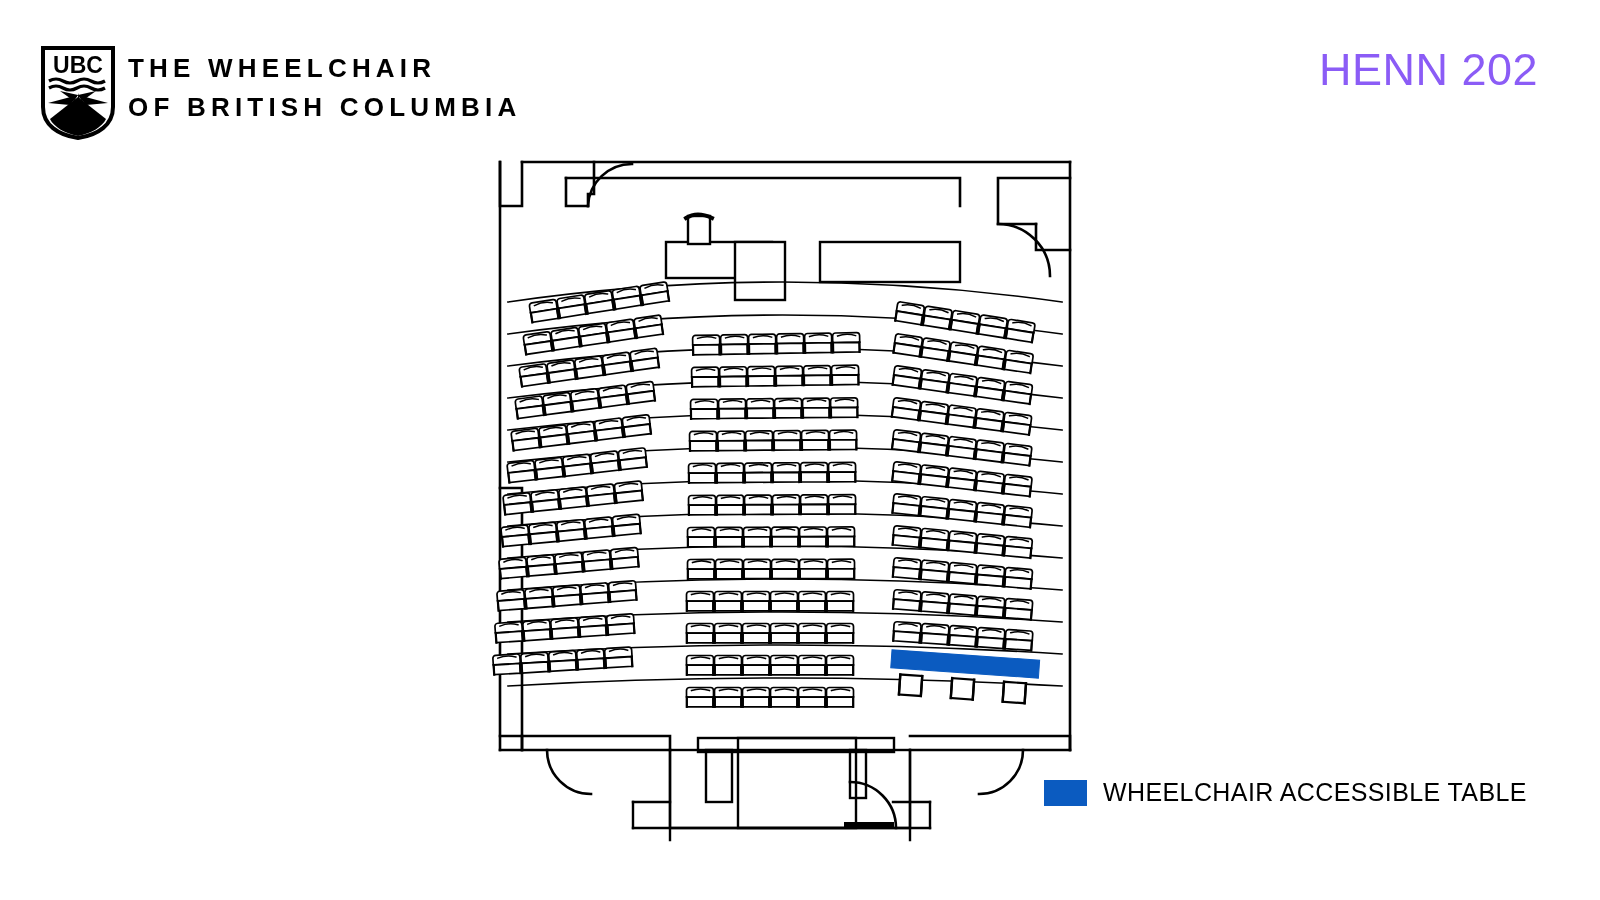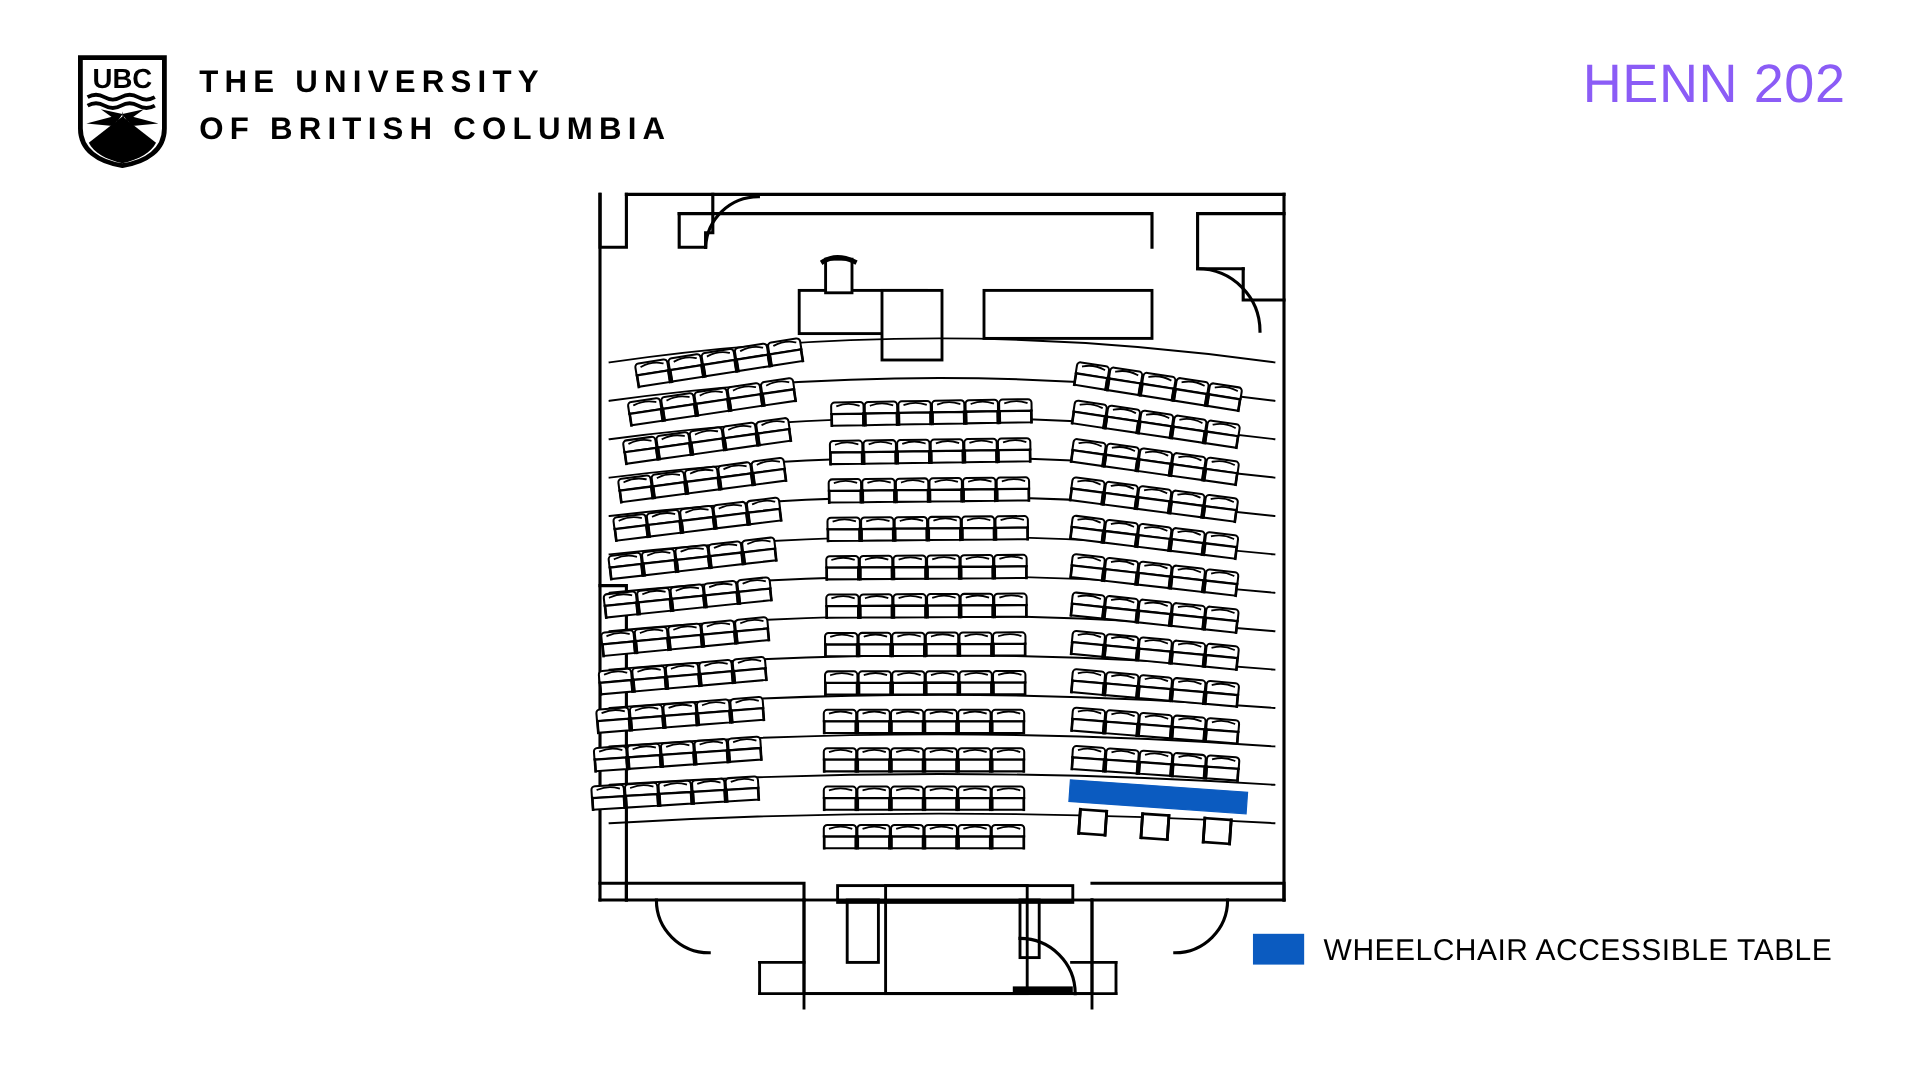--- a/index.html
+++ b/index.html
@@ -20,25 +20,25 @@
   
   #header {
     position: absolute;
     top: 0; left: 0;
     width: 1600px;
     height: 150px;
   }
 
   #ubc-brand {
     position: absolute;
-    left: 64px;
+    left: 40px;
     top: 45px;
     display: flex;
     align-items: flex-start;
-    gap: 26px;
+    gap: 12px;
   }
 
   #ubc-crest {
     width: 76px;
     height: 96px;
     display: block;
   }
 
   #ubc-wordmark {
     margin-top: 10px;
@@ -82,20 +82,21 @@
     width: 620px;
     height: 700px;
   }
 
   
   #legend {
     position: absolute;
     left: 1044px;
     top: 778px;
     display: flex;
+    align-items: center;
     gap: 16px;
   }
   #legend-swatch {
     width: 43px;
     height: 26px;
     display: block;
   }
   #legend-label {
     font-family: "Liberation Sans", sans-serif;
     font-size: 25px;
@@ -122,21 +123,21 @@
       <path d="M38 50 L8 58 L30 60 Z" fill="#000000"></path>
       <path d="M38 50 L68 58 L46 60 Z" fill="#000000"></path>
 
       <path d="M9 36 q7 -4 14 0 q7 4 14 0 q7 -4 14 0 q7 4 14 0" fill="none" stroke="#000000" stroke-width="3.2"></path>
       <path d="M9 43 q7 -4 14 0 q7 4 14 0 q7 -4 14 0 q7 4 14 0" fill="none" stroke="#000000" stroke-width="3.2"></path>
 
       <text x="38" y="28" text-anchor="middle" font-family="Liberation Sans, sans-serif" font-size="23" font-weight="bold" fill="#000000">UBC</text>
     </svg>
 
     <div id="ubc-wordmark">
-      <div class="wm-line">THE UNIVERSITY</div>
+      <div class="wm-line">THE WHEELCHAIR</div>
       <div class="wm-line">OF BRITISH COLUMBIA</div>
     </div>
   </div>
 
   <div id="room-title">HENN 202</div>
 </div>
 
 <div id="floorplan-wrap">
 <svg id="floorplan" viewBox="0 0 620 700" aria-hidden="true">
 

